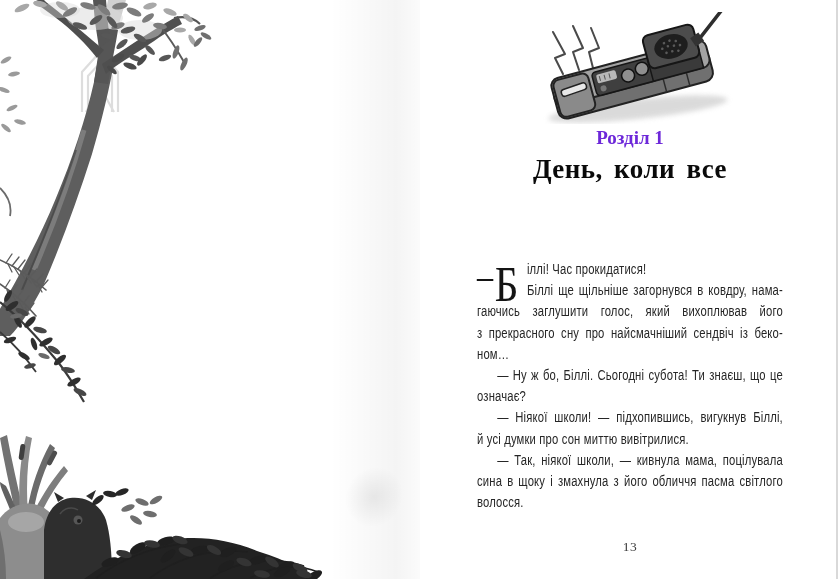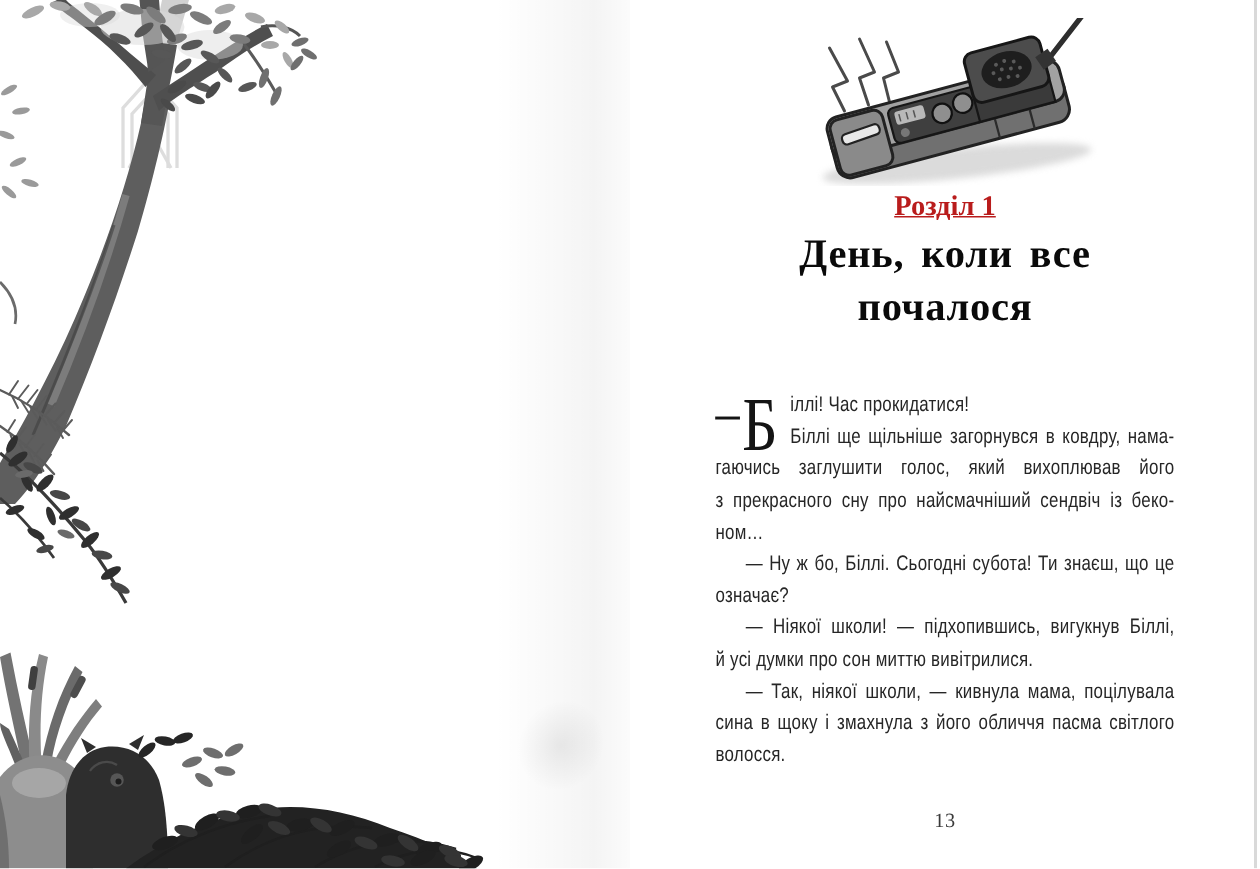--- a/index.html
+++ b/index.html
@@ -11,21 +11,21 @@
   .gutter{position:absolute;left:330px;top:0;width:120px;height:579px;pointer-events:none;
           background:linear-gradient(90deg,rgba(0,0,0,0) 0%,rgba(0,0,0,0.045) 55%,rgba(0,0,0,0.015) 75%,rgba(0,0,0,0) 100%);}
   .smudge{position:absolute;left:346px;top:466px;width:56px;height:62px;border-radius:50%;
           transform:rotate(32deg);pointer-events:none;
           background:radial-gradient(closest-side,rgba(0,0,0,0.07),rgba(0,0,0,0));}
   .edge{position:absolute;left:836px;top:0;width:2px;height:579px;background:#d9d9d9;}
 
   .walkie{position:absolute;left:115px;top:12px;}
 
   .chapter{position:absolute;left:57px;top:127px;width:306px;text-align:center;
-           font-family:"Liberation Serif",serif;font-weight:bold;font-size:19px;color:#b91c1c;text-decoration:underline;}
+           font-family:"Liberation Serif",serif;font-weight:bold;font-size:19px;color:#6d28d9;}
   .title{position:absolute;left:37px;top:152px;width:346px;text-align:center;
          font-family:"Liberation Serif",serif;font-weight:bold;font-size:27px;line-height:35px;
          letter-spacing:0.5px;word-spacing:4px;color:#0a0a0a;}
 
   .body{position:absolute;left:57px;top:259px;width:380px;
         transform:scaleX(0.805);transform-origin:0 0;
         font-size:14px;line-height:21.2px;letter-spacing:0.2px;color:#262626;}
   .para{position:relative;margin:0;}
   .line{height:21.2px;white-space:nowrap;overflow:visible;}
   .line.just{text-align:justify;text-align-last:justify;white-space:normal;}
@@ -306,21 +306,20 @@
           </g>
           <rect x="166" y="40" width="10" height="10" fill="#333" transform="rotate(-20 171 45)"></rect>
         </g>
       </g>
     </svg>
 
     <div class="chapter">Розділ 1</div>
 
     <div class="title">
       <div>День, коли все</div>
-      <div>почалося</div>
     </div>
 
     <div class="body">
         <div class="para">
           <span class="dropcap"><span class="dc-dash">–</span><span class="dc-letter">Б</span></span>
           <div class="line cap-pad">іллі! Час прокидатися!</div>
           <div class="line just cap-pad">Біллі ще щільніше загорнувся в ковдру, нама-</div>
           <div class="line just">гаючись заглушити голос, який вихоплював його</div>
           <div class="line just">з прекрасного сну про найсмачніший сендвіч із беко-</div>
           <div class="line">ном…</div>

